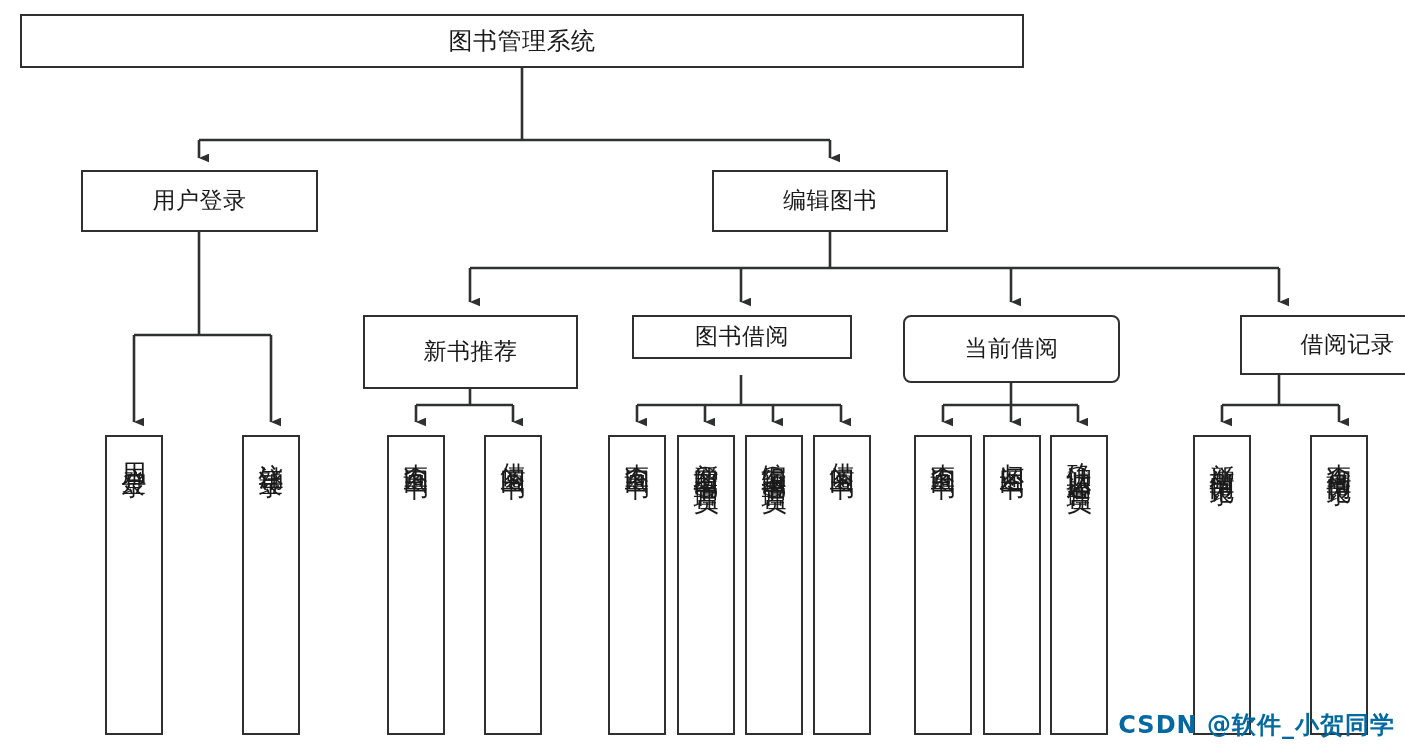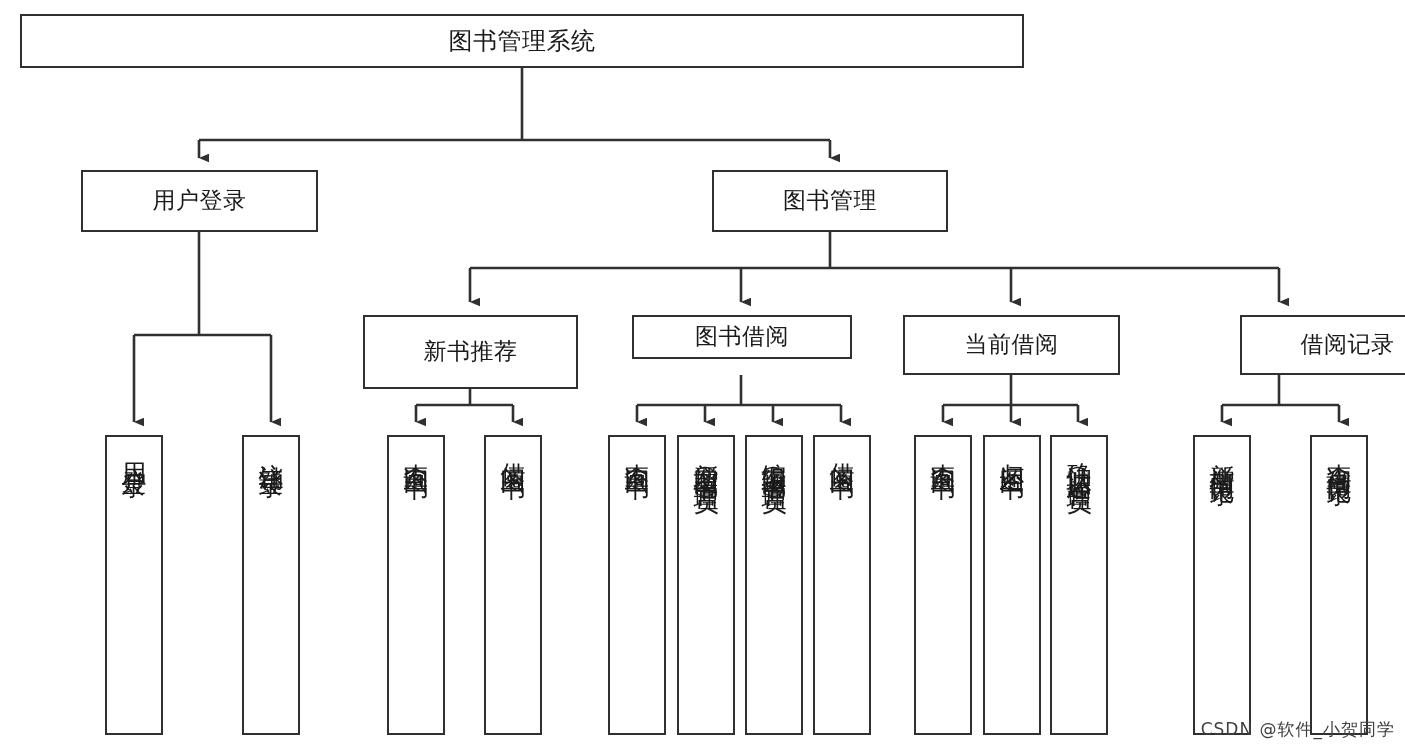--- a/index.html
+++ b/index.html
@@ -52,25 +52,26 @@
     text-orientation:upright;
     font-size:25px;
     line-height:1.0;
     letter-spacing:4px;
     height:auto;
     max-height:290px;
   }
   .watermark{
     position:absolute;
     right:10px;bottom:6px;
-    font-size:17px;
-    color:#404040;
+    font-size:24px;
+    color:#0369a1;
     letter-spacing:1px;
     white-space:nowrap;
     user-select:none;
+    font-weight:bold;
   }
 </style>
 </head>
 <body>
 
 <div id="diagram-root">
 
   <svg id="wires" viewBox="0 0 1405 747" xmlns="http://www.w3.org/2000/svg">
     <defs>
       <marker id="arrowhead" markerWidth="9" markerHeight="11" refX="4.5" refY="10.4" orient="auto" markerUnits="userSpaceOnUse">
@@ -123,32 +124,32 @@
 
   <div class="node horiz root" style="left:20px;top:14px;width:1004px;height:54px;">
     <span class="node-label">图书管理系统</span>
   </div>
 
   <div class="node horiz" style="left:81px;top:170px;width:237px;height:62px;">
     <span class="node-label">用户登录</span>
   </div>
 
   <div class="node horiz" style="left:712px;top:170px;width:236px;height:62px;">
-    <span class="node-label">图书管理</span>
+    <span class="node-label">编辑图书</span>
   </div>
 
   <div class="node horiz" style="left:363px;top:315px;width:215px;height:74px;">
     <span class="node-label">新书推荐</span>
   </div>
 
   <div class="node horiz" style="left:632px;top:315px;width:220px;height:44px;">
     <span class="node-label">图书借阅</span>
   </div>
 
-  <div class="node horiz" style="left:903px;top:315px;width:217px;height:60px;">
+  <div class="node horiz" style="left:903px;top:315px;width:217px;height:68px;border-radius:8px;">
     <span class="node-label">当前借阅</span>
   </div>
 
   <div class="node horiz" style="left:1240px;top:315px;width:215px;height:60px;">
     <span class="node-label">借阅记录</span>
   </div>
 
   <div class="node vert" style="left:105px;top:435px;width:58px;height:300px;">
     <span class="node-label">用户登录</span>
   </div>

